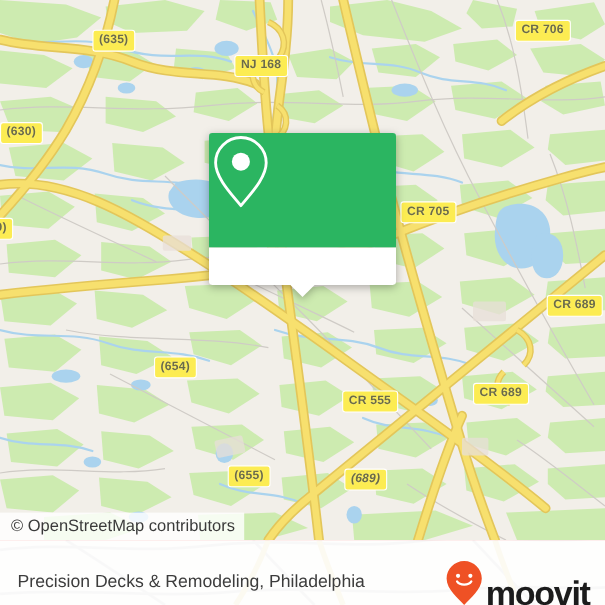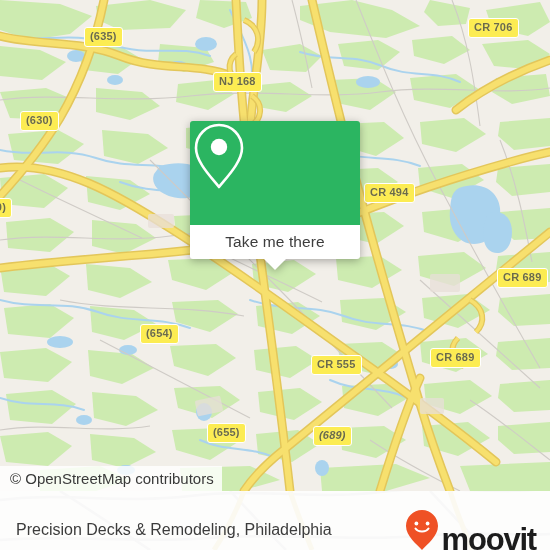--- a/index.html
+++ b/index.html
@@ -295,42 +295,41 @@
           <rect x="148" y="214" width="26" height="14" rx="2"></rect>
           <rect x="430" y="274" width="30" height="18" rx="2"></rect>
           <rect x="420" y="398" width="24" height="16" rx="2"></rect>
           <rect x="196" y="398" width="26" height="16" rx="2" transform="rotate(-12 209 406)"></rect>
         </g>
       </g>
     </svg>
 
     <div id="shield-layer">
         <div class="shield" style="left: 84px; top: 27px;">(635)</div>
-        <div class="shield" style="left: 213px; top: 72px;">NJ 168</div>
+        <div class="shield" style="left: 213px; top: 50px;">NJ 168</div>
         <div class="shield" style="left: 468px; top: 18px;">CR 706</div>
-        <div class="shield" style="left: 20px; top: 111px;">(630)</div>
+        <div class="shield" style="left: 0; top: 111px;">(630)</div>
         <div class="shield" style="left: -14px; top: 198px;">(0)</div>
-        <div class="shield" style="left: 364px; top: 183px;">CR 494</div>
+        <div class="shield" style="left: 364px; top: 183px;">CR 705</div>
         <div class="shield" style="left: 497px; top: 268px;">CR 689</div>
         <div class="shield" style="left: 140px; top: 324px;">(654)</div>
         <div class="shield" style="left: 430px; top: 348px;">CR 689</div>
         <div class="shield" style="left: 311px; top: 355px; text-align: right;">CR 555</div>
         <div class="shield" style="left: 207px; top: 423px;">(655)</div>
         <div class="shield" style="left: 313px; top: 426px; font-style: italic;">(689)</div>
       </div>
 
     <div id="popup">
       <div id="popup-top">
         <svg width="58" height="70" viewBox="0 0 58 70">
           <path d="M29 4 C16.3 4 6 14.3 6 27 C6 41 21 56 29 66 C37 56 52 41 52 27 C52 14.3 41.7 4 29 4 Z" fill="none" stroke="#ffffff" stroke-width="2.6" stroke-linejoin="round"></path>
           <circle cx="29" cy="26" r="8.2" fill="#ffffff"></circle>
         </svg>
       </div>
       <div id="popup-bottom">
-        <span id="popup-label">Take me there</span>
         <div id="popup-tail"></div>
       </div>
     </div>
 
     <div id="attribution">© OpenStreetMap contributors</div>
   </div>
 
   <div id="footer">
     <svg id="footer-bg" width="550" height="550" viewBox="0 0 550 550">
       <rect x="0" y="0" width="550" height="550" fill="#f2efe9"></rect>

